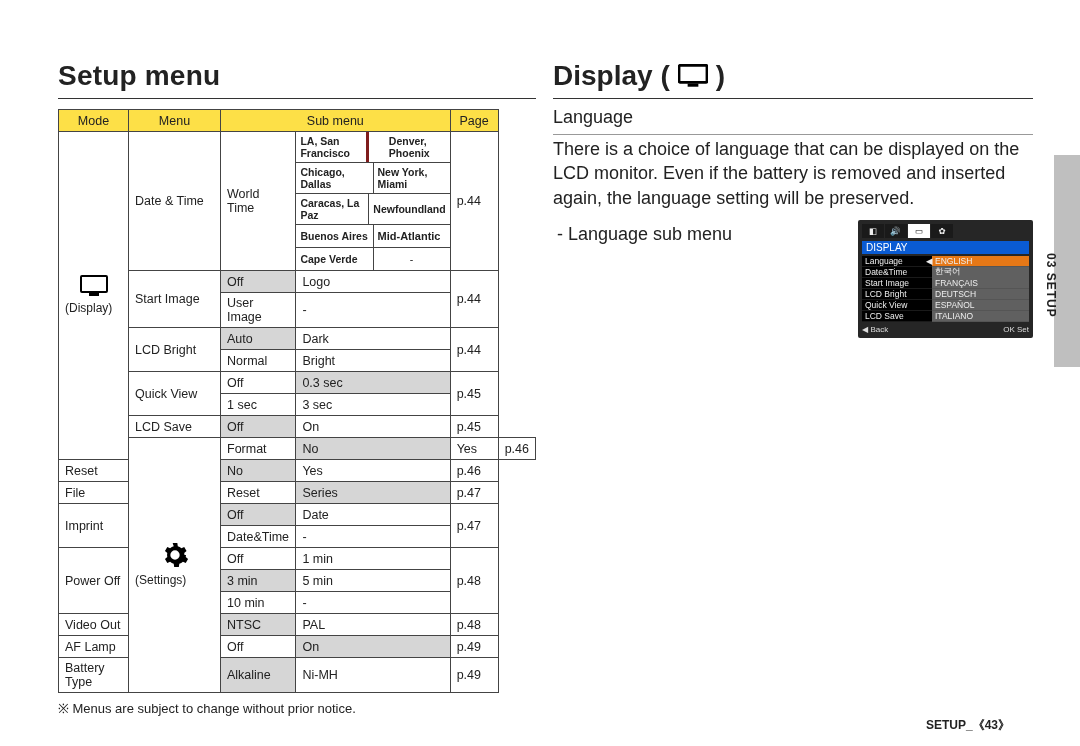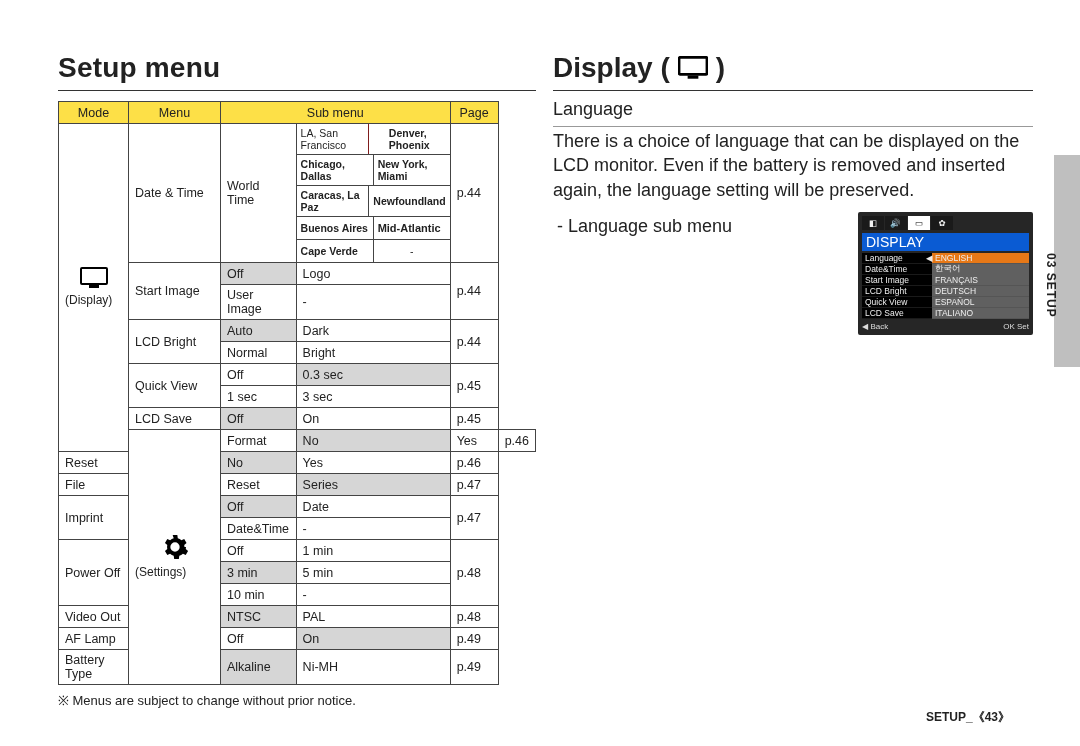--- a/index.html
+++ b/index.html
@@ -7,21 +7,21 @@
     margin: 0;
     width: 1080px;
     height: 746px;
     background: #fff;
     font-family: Arial, Helvetica, sans-serif;
     color: #222;
     position: relative;
   }
   .page {
     position: absolute;
-    left: 58px; top: 52px;
+    left: 58px; top: 60px;
     width: 990px; height: 680px;
   }
   .col-left {
     position: absolute;
     left: 0; top: 0;
     width: 478px;
   }
   .col-right {
     position: absolute;
     left: 495px; top: 0;
@@ -99,21 +99,21 @@
   .camera-ui .tab {
     width: 22px; height: 14px;
     display: flex; align-items: center; justify-content: center;
     background: #1a1a1a;
   }
   .camera-ui .tab.active { background: #fff; color:#000; }
   .camera-ui .hdr {
     background: #0a5bd3;
     color: #fff;
     padding: 1px 4px;
-    font-size: 14px;
+    font-size: 10px;
     margin-bottom: 2px;
   }
   .camera-ui .rows { display: flex; flex-direction: column; gap: 0px; }
   .camera-ui .row { display: flex; height: 11px; align-items: center; }
   .camera-ui .lab {
     width: 70px;
     background: #000;
     padding: 0 3px;
     border-bottom: 1px solid #1a1a1a;
   }
@@ -185,21 +185,21 @@
                 <rect x="9" y="18" width="10" height="3" fill="#000"></rect>
               </svg>
           <span>(Display)</span>
         </td>
         <td rowspan="5">Date &amp; Time</td>
         <td rowspan="5" class="center">World Time</td>
         <td style="padding:0">
           <table style="width:100%;border-collapse:collapse">
             <tbody>
                   <tr>
-                    <td style="border:none;border-right:1px solid #7f1d1d;width:50%;font-weight:normal;font-size:10.5px;padding:3px 4px">LA, San Francisco</td>
+                    <td style="border:none;border-right:3px solid #7f1d1d;width:50%;font-weight:bold;font-size:10.5px;padding:3px 4px">LA, San Francisco</td>
                 <td style="border:none;font-weight:bold;font-size:10.5px;padding:3px 20px">Denver, Phoenix</td>
                   </tr>
           </tbody>
               </table>
         </td>
         <td rowspan="5" class="center">p.44</td>
       </tr>
       <tr>
             <td style="padding:0">
               <table style="width:100%;border-collapse:collapse">

